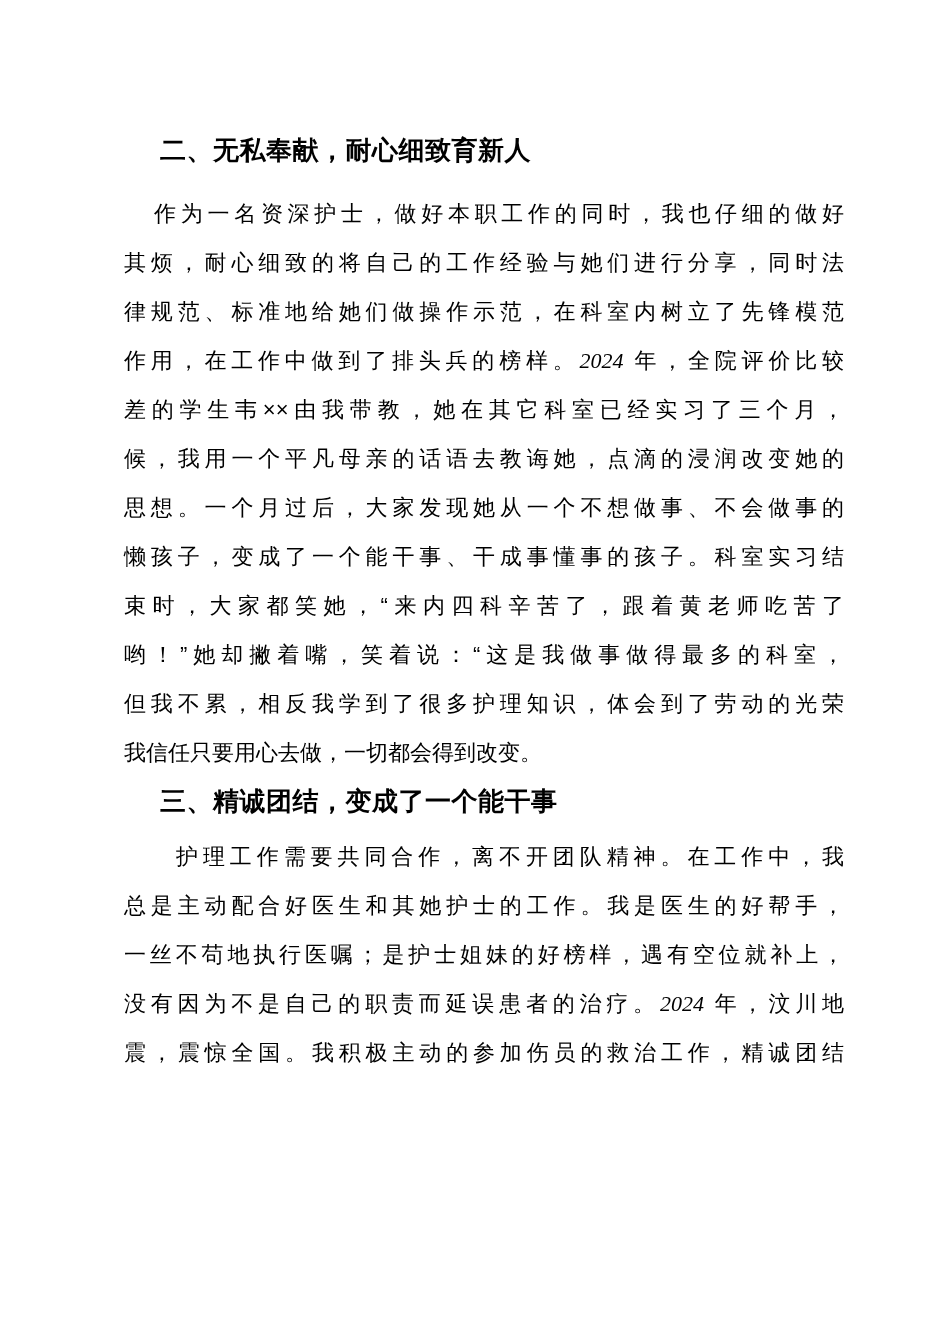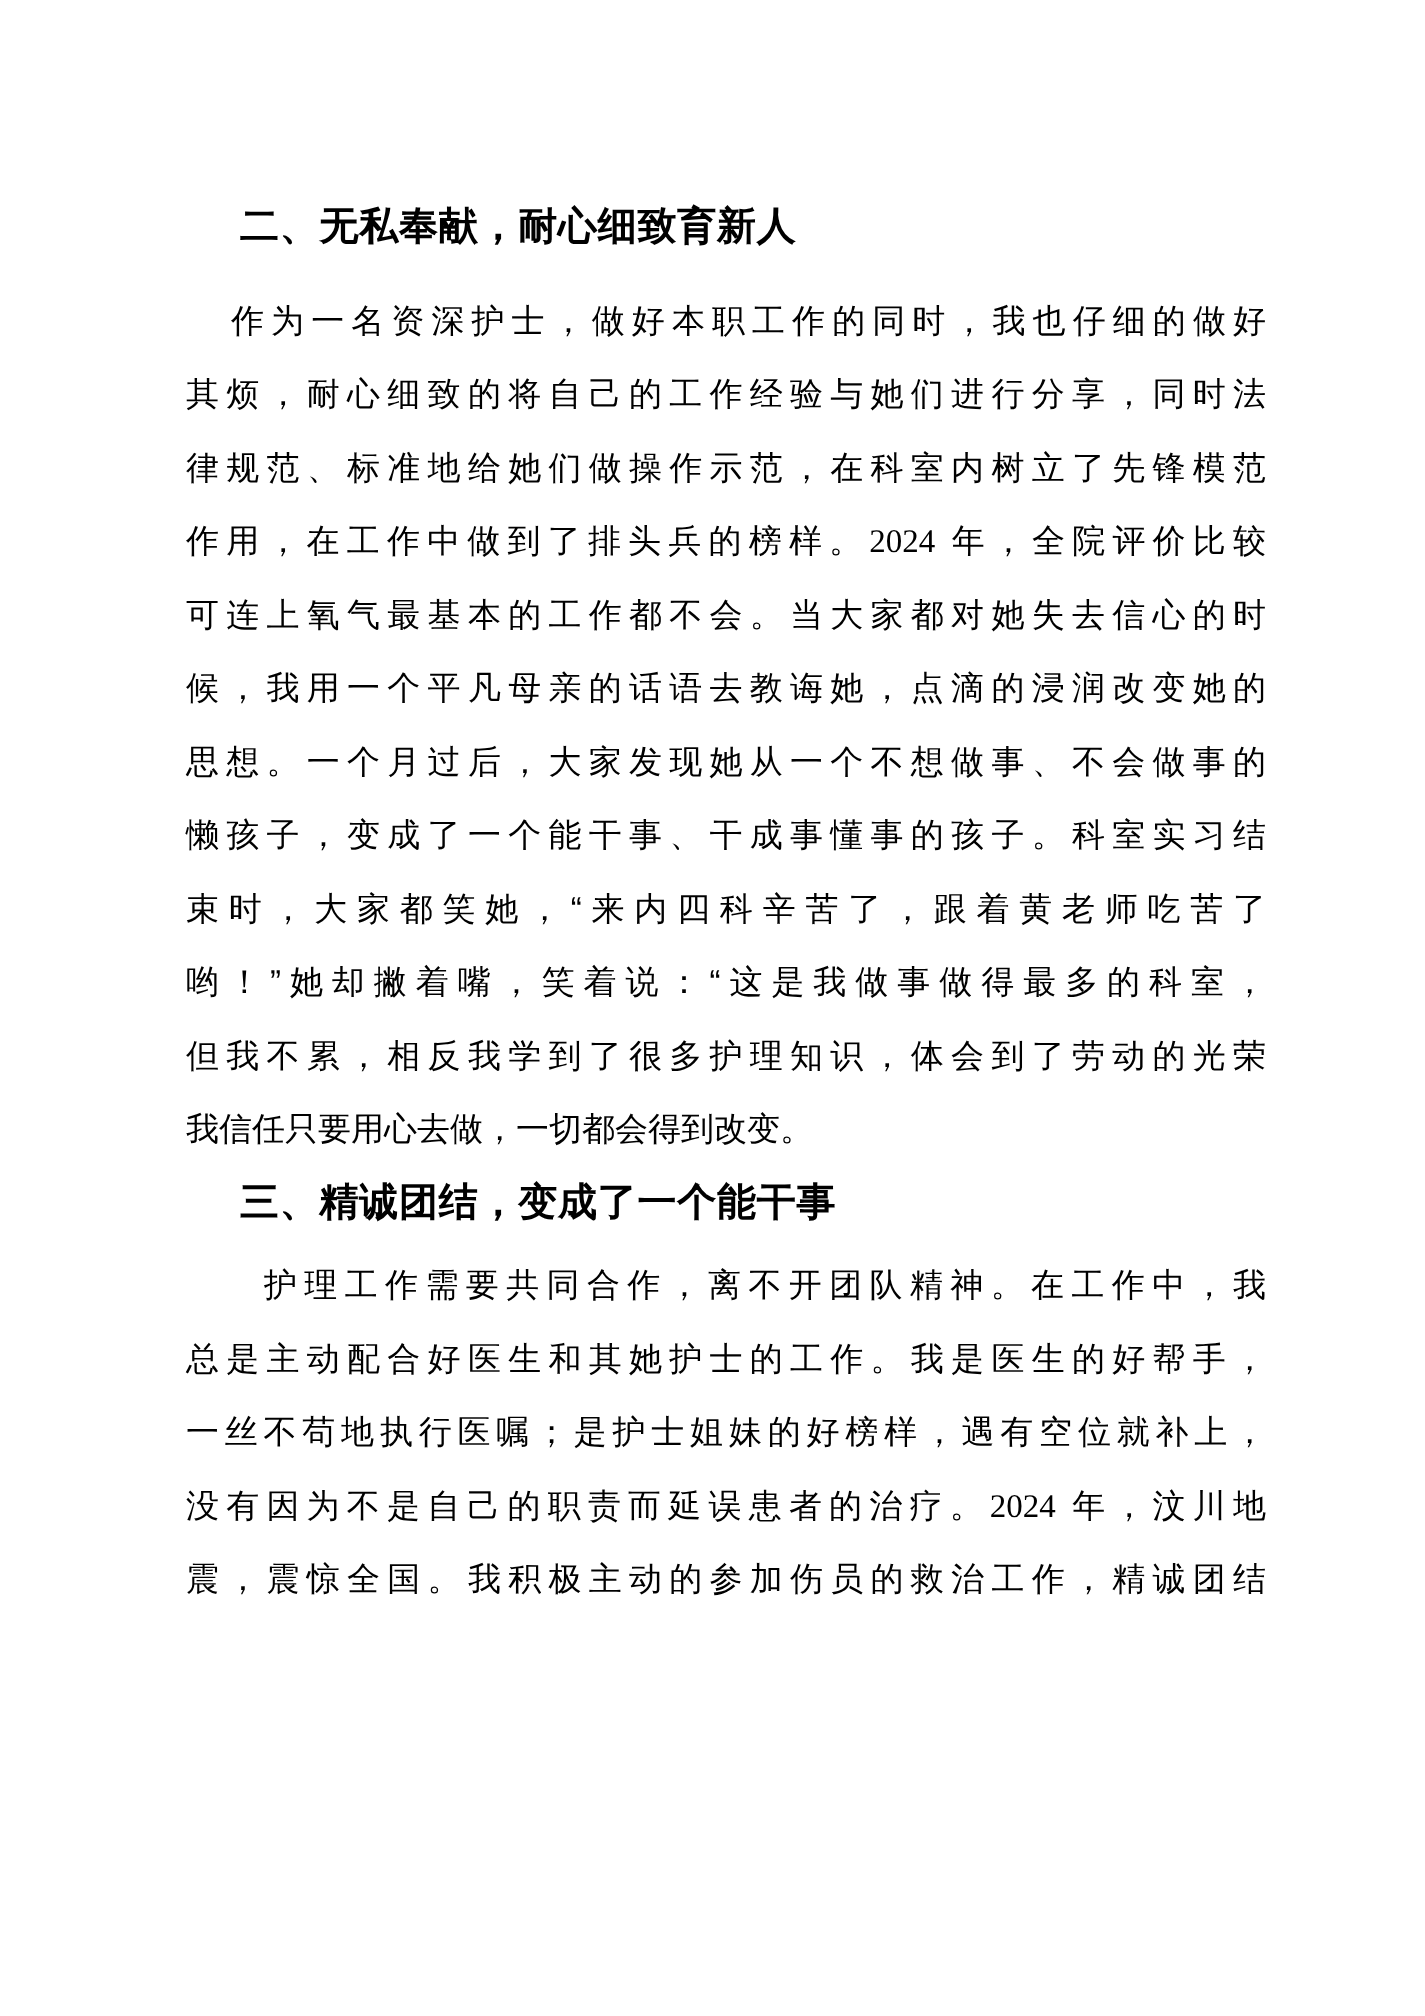--- a/index.html
+++ b/index.html
@@ -54,34 +54,35 @@
     -moz-text-align-last: justify;
   }
   .section-0 .line-first { text-indent: 30px; }
   .section-1 .line-first { text-indent: 52px; }
   .section-0 .line-last {
     text-align-last: left;
     -moz-text-align-last: left;
   }
   .latin {
     font-family: "Liberation Serif", "DejaVu Serif", serif;
+    font-style: italic;
   }
 </style>
 </head>
 <body>
 
 <div class="doc-page">
   <div class="doc-content" id="doc-content">
       <section class="section section-0">
         <div class="heading">二、无私奉献，耐心细致育新人</div>
         <div class="line line-first">作为一名资深护士，做好本职工作的同时，我也仔细的做好</div>
         <div class="line">其烦，耐心细致的将自己的工作经验与她们进行分享，同时法</div>
         <div class="line">律规范、标准地给她们做操作示范，在科室内树立了先锋模范</div>
         <div class="line">作用，在工作中做到了排头兵的榜样。<span class="latin">2024</span> 年，全院评价比较</div>
-        <div class="line">可连上氧气最基本的工作都不会。当大家都对她失去信心的时</div>
+        <div class="line">差的学生韦××由我带教，她在其它科室已经实习了三个月，</div>
         <div class="line">候，我用一个平凡母亲的话语去教诲她，点滴的浸润改变她的</div>
         <div class="line">思想。一个月过后，大家发现她从一个不想做事、不会做事的</div>
         <div class="line">懒孩子，变成了一个能干事、干成事懂事的孩子。科室实习结</div>
         <div class="line">束时，大家都笑她，“来内四科辛苦了，跟着黄老师吃苦了</div>
         <div class="line">哟！”她却撇着嘴，笑着说：“这是我做事做得最多的科室，</div>
         <div class="line">但我不累，相反我学到了很多护理知识，体会到了劳动的光荣</div>
         <div class="line line-last">我信任只要用心去做，一切都会得到改变。</div>
       </section>
       <section class="section section-1">
         <div class="heading">三、精诚团结，变成了一个能干事</div>

